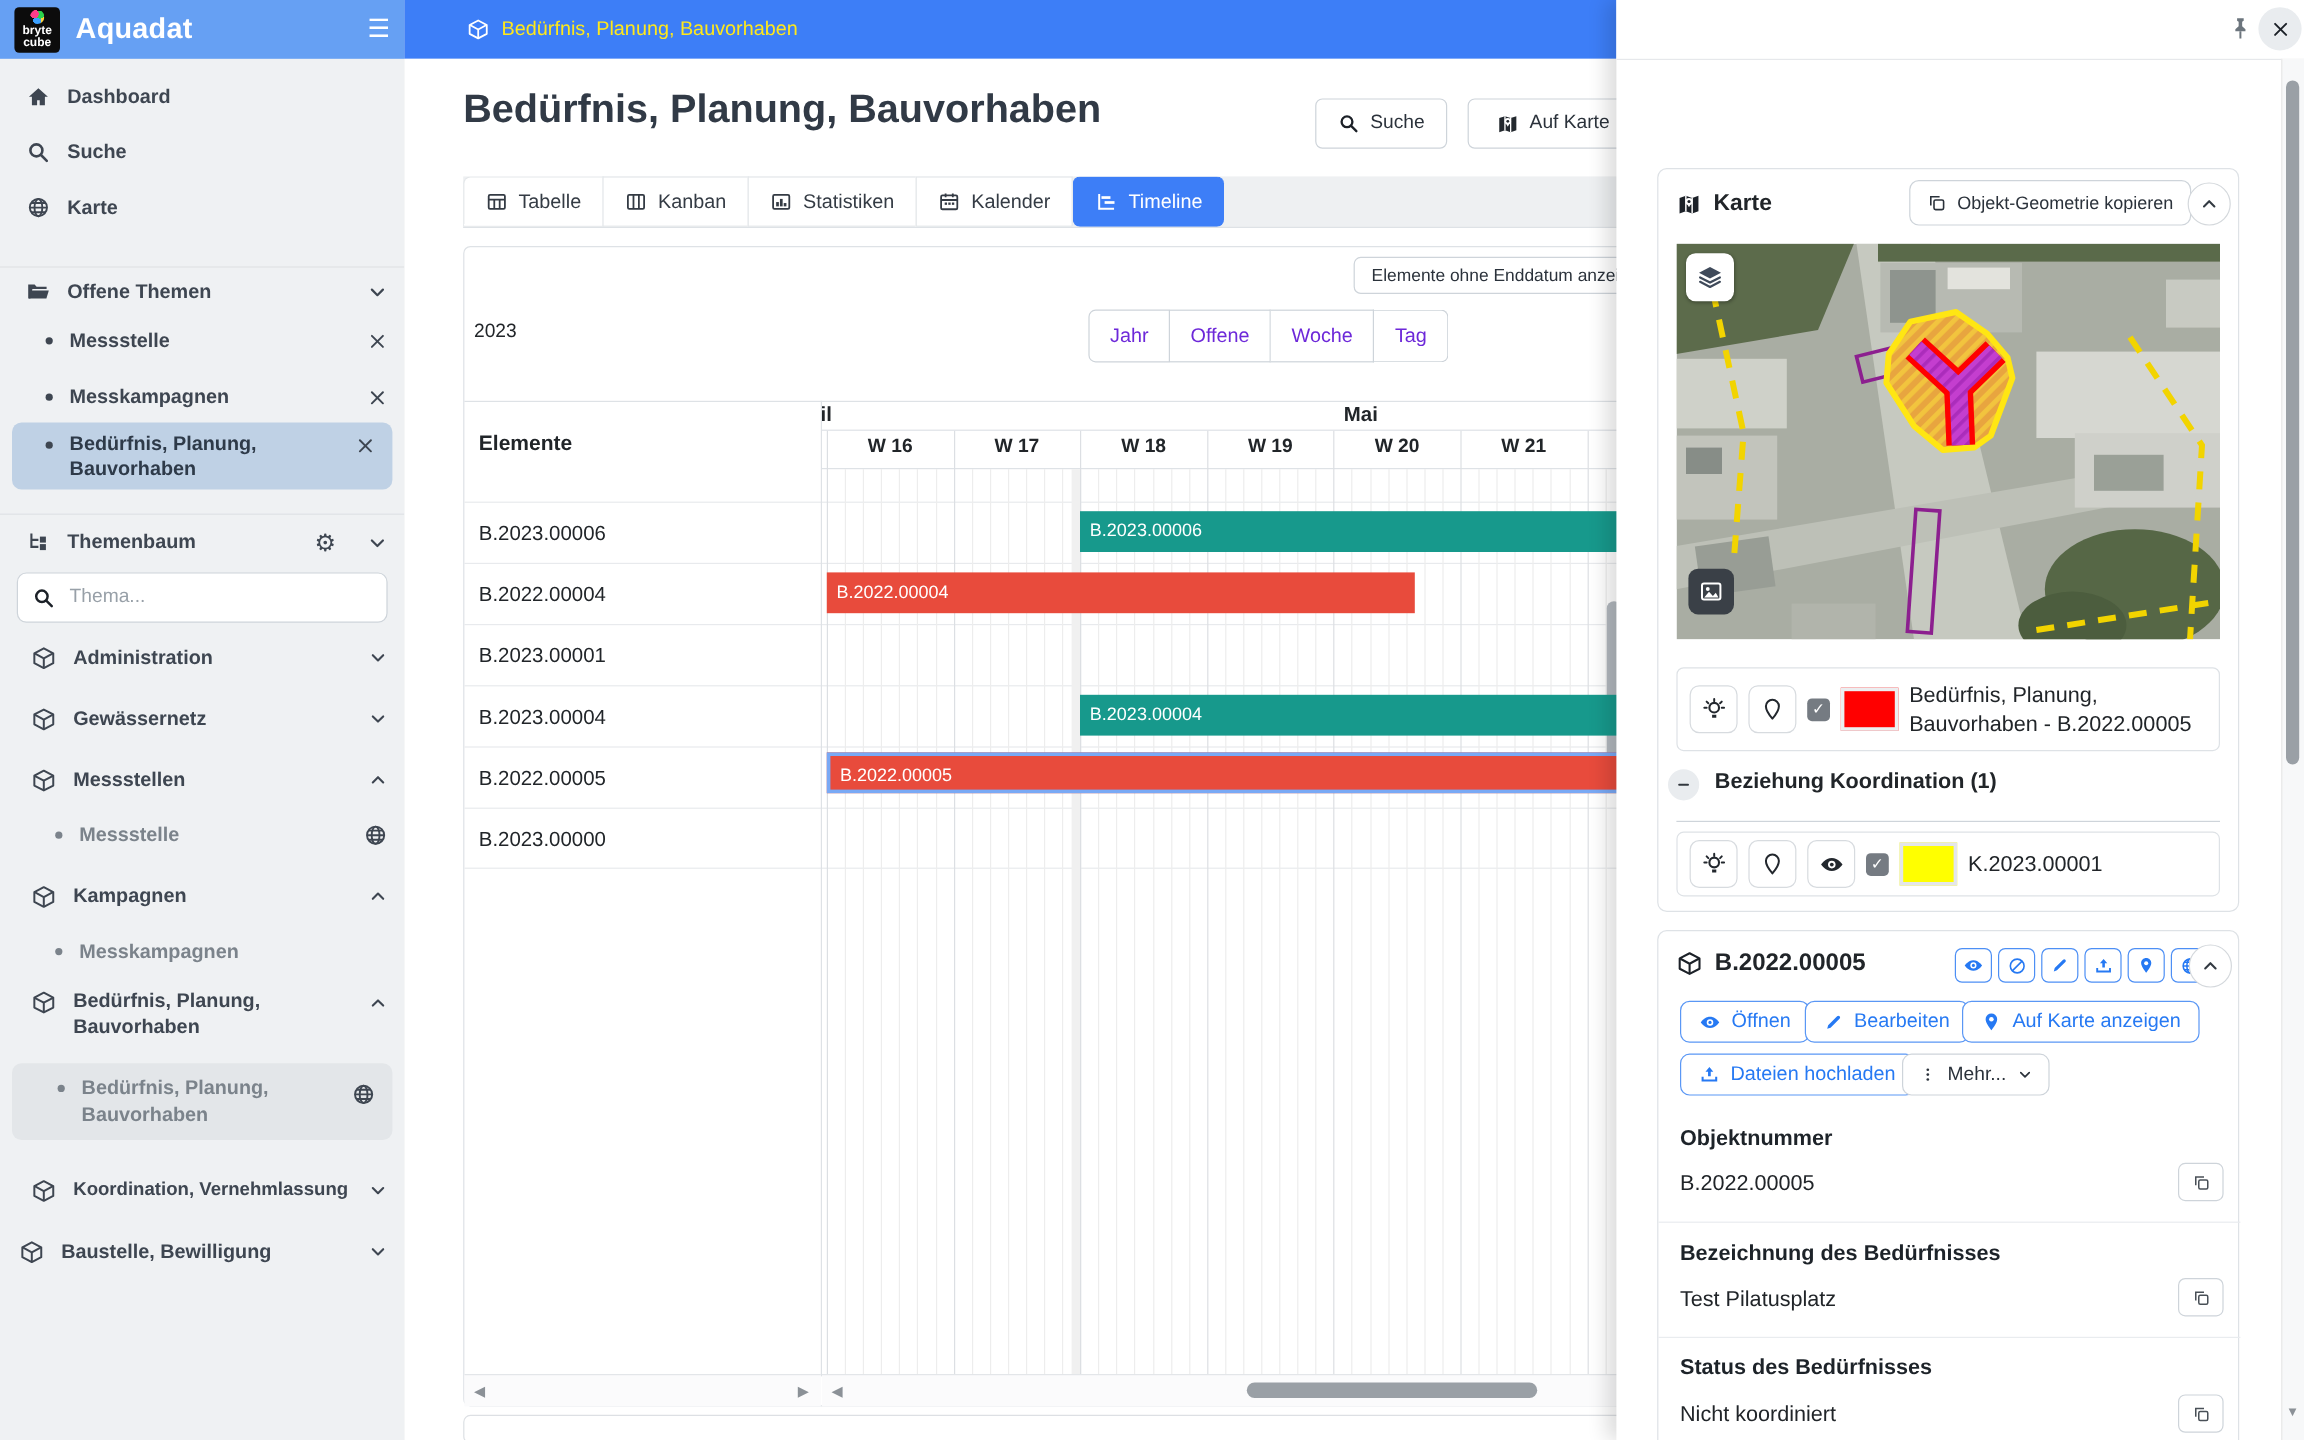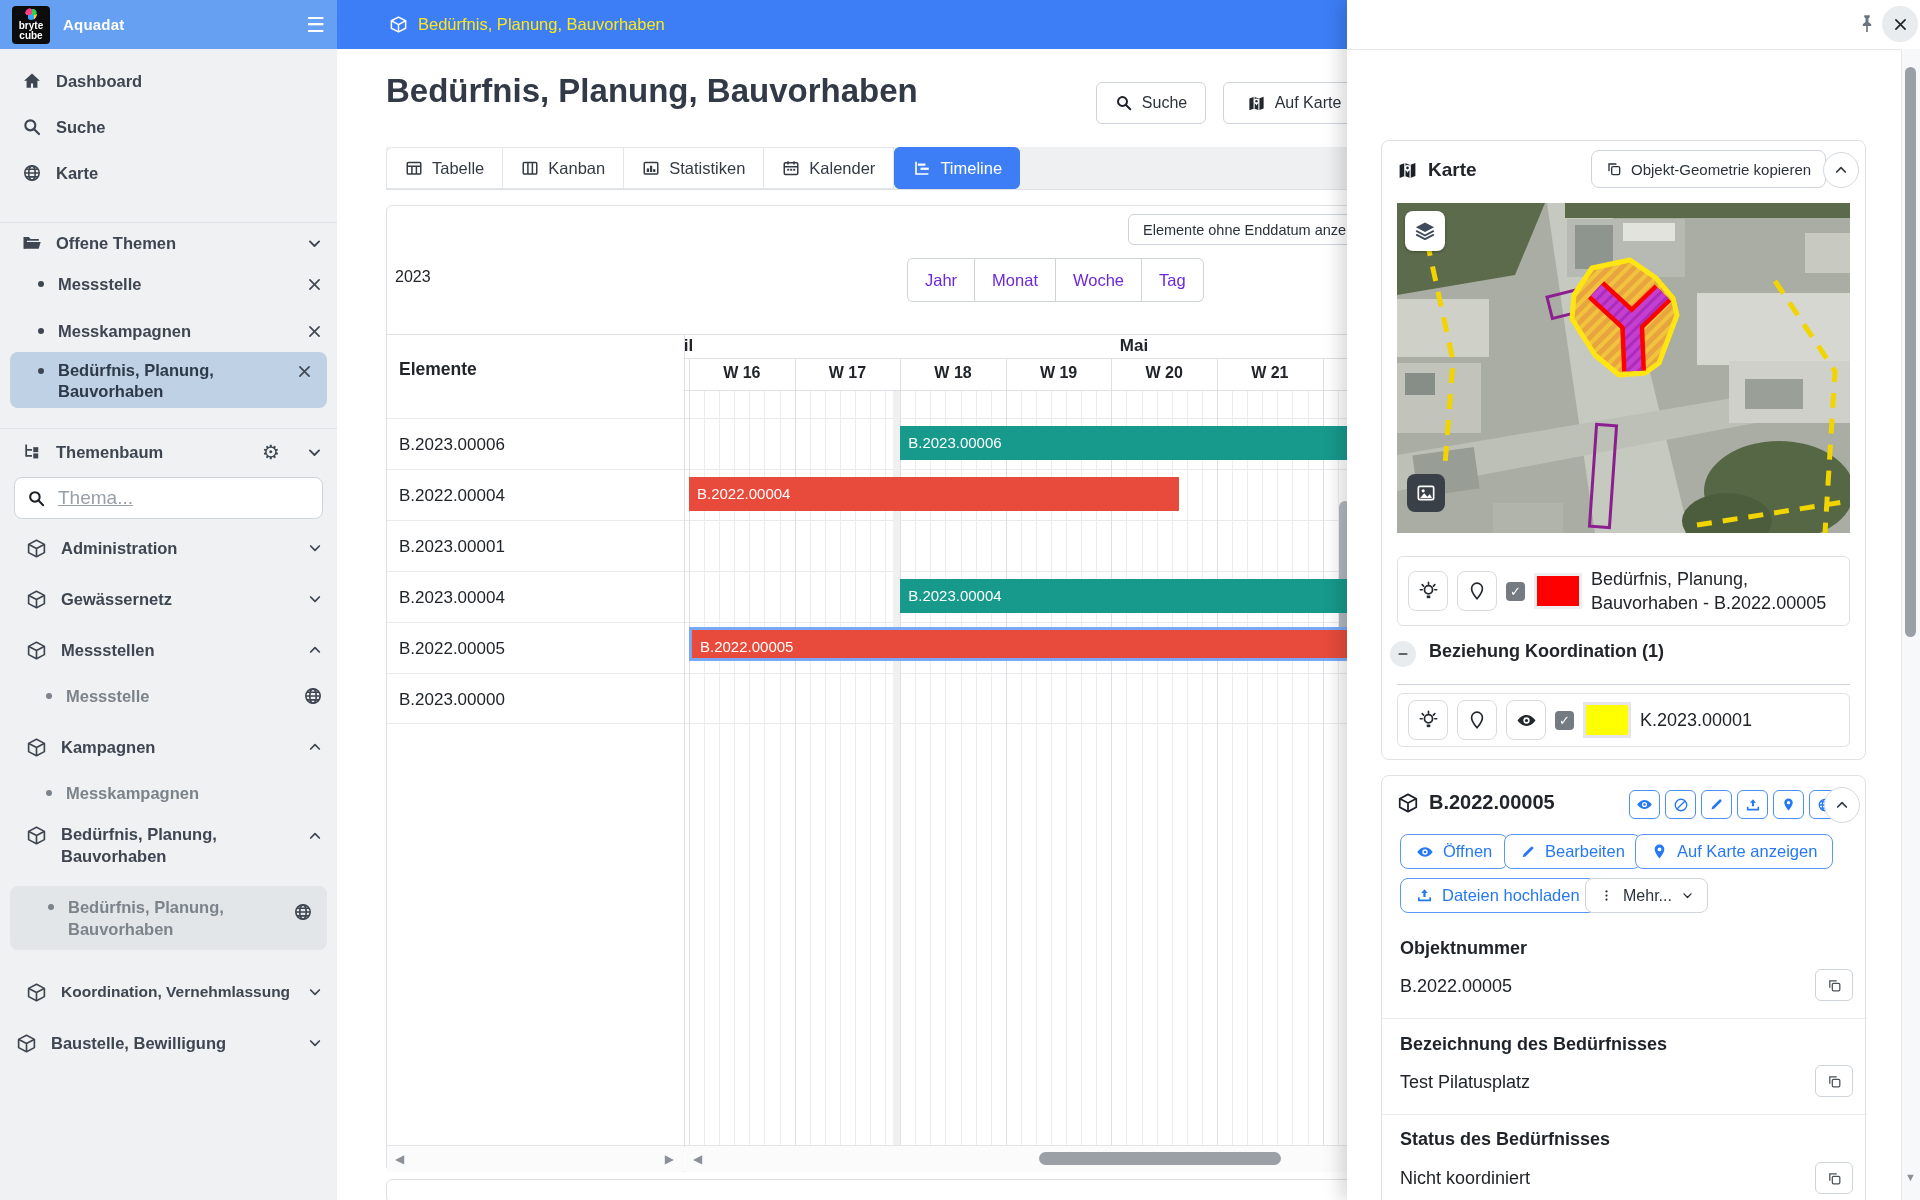--- a/index.html
+++ b/index.html
@@ -10,32 +10,32 @@
   svg.ic{fill:none;}
   
   #sidebar{left:0;top:0;width:337px;height:1200px;background:#eff1f3;border-right:1px solid #e2e4e7;}
   #sidebar-header{left:0;top:0;width:337px;height:49px;background:#66a0f3;display:flex;align-items:center;padding:0 12px;box-sizing:border-box;}
   .logo-box{width:38px;height:38px;background:#0c0c0c;border-radius:4px;color:#fff;display:flex;flex-direction:column;align-items:center;justify-content:flex-end;font-size:10px;font-weight:bold;line-height:10px;padding-bottom:3px;box-sizing:border-box;position:relative;}
   .logo-spark{position:absolute;top:2px;left:13px;width:12px;height:12px;border-radius:50%;
      background:radial-gradient(circle at 30% 30%,#ff3d8a 0 30%,transparent 32%),
                 radial-gradient(circle at 70% 35%,#2bd34d 0 28%,transparent 30%),
                 radial-gradient(circle at 50% 75%,#3aa0ff 0 30%,transparent 32%),
                 radial-gradient(circle at 78% 72%,#ffd23a 0 26%,transparent 28%);}
-  .brand{color:#fff;font-size:15px;font-weight:bold;margin-left:13px;letter-spacing:.2px;}
+  .brand{color:#fff;font-size:24px;font-weight:bold;margin-left:13px;letter-spacing:.2px;}
   .burger{margin-left:auto;color:#fff;font-size:21px;cursor:pointer;}
   .side-item{display:flex;align-items:center;gap:14px;position:absolute;left:0;width:337px;height:38px;padding:0 14px 0 22px;box-sizing:border-box;color:#3e4651;font-size:16.5px;font-weight:600;}
   .side-item .lbl{flex:1;}
   .sub-bullet{width:6px;height:6px;border-radius:50%;background:#3e4651;margin-left:10px;flex:none;}
   .sub-bullet.gray{background:#7b838b;}
   .divider{position:absolute;left:0;width:337px;height:1px;background:#dfe2e5;}
   .sel-open{background:#bfd1e5;border-radius:8px;}
   .sel-tree{background:#e3e6e9;border-radius:8px;}
   .tree-child{color:#7b838b;font-weight:600;}
   .side-search{position:absolute;left:14px;top:477px;width:309px;height:42px;background:#fff;border:1px solid #ced4da;border-radius:8px;display:flex;align-items:center;gap:12px;padding:0 12px;box-sizing:border-box;}
-  .side-search .ph{color:#98a0a8;font-size:19px;text-decoration:underline;}
+  .side-search .ph{color:#98a0a8;font-size:16px;}
   
   #topbar{left:337px;top:0;width:1583px;height:49px;background:#3d7ef7;display:flex;align-items:center;padding:0 0 0 52px;box-sizing:border-box;}
   .crumb{display:flex;align-items:center;gap:10px;color:#ffe81a;font-size:16.5px;}
   
   #main{left:337px;top:49px;width:1583px;height:1151px;background:#fff;}
   .page-title{position:absolute;left:49px;top:23px;font-size:33px;font-weight:bold;color:#313a46;}
   .btn{display:inline-flex;align-items:center;justify-content:center;gap:9px;background:#fff;border:1px solid #ced4da;border-radius:6px;color:#2b323b;font-size:16px;box-sizing:border-box;cursor:pointer;white-space:nowrap;}
   .btn-blue{border:1px solid #5a97f5;color:#2679f3;border-radius:8px;font-size:16.5px;}
   .tabs{position:absolute;left:49px;top:98px;width:1100px;height:42px;display:flex;border-bottom:1px solid #dee2e6;background:#eef0f2;}
   .tab{display:flex;align-items:center;gap:9px;padding:0 18px;background:#fff;border:1px solid #e3e6e9;border-right:none;color:#343b44;font-size:16.5px;cursor:pointer;}
@@ -429,21 +429,21 @@
     </div>
   </div>
 
   <div id="tcard" class="abs">
     <button class="btn abs" style="left:741px;top:8px;height:31px;padding:0 14px;font-size:14.5px">
       <span>Elemente ohne Enddatum anzeigen</span>
     </button>
     <div class="abs" style="left:8px;top:62px;font-size:16px">2023</div>
     <div class="zoom-group">
       <div class="zbtn">Jahr</div>
-      <div class="zbtn">Monat</div>
+      <div class="zbtn">Offene</div>
       <div class="zbtn">Woche</div>
       <div class="zbtn">Tag</div>
     </div>
 
     <div id="rowlayer" class="abs" style="left:0;top:128px;width:1040px;height:813px;border-top:1px solid #dee2e6">
       <div class="abs" style="left:12px;top:24px;font-size:17.5px;font-weight:bold">Elemente</div>
     <div class="rowline" style="top: 83px; position: absolute;">
           <div class="rowlabel" style="position: absolute;">B.2023.00006</div>
         </div>
         <div class="rowline" style="top: 134px; position: absolute;">

